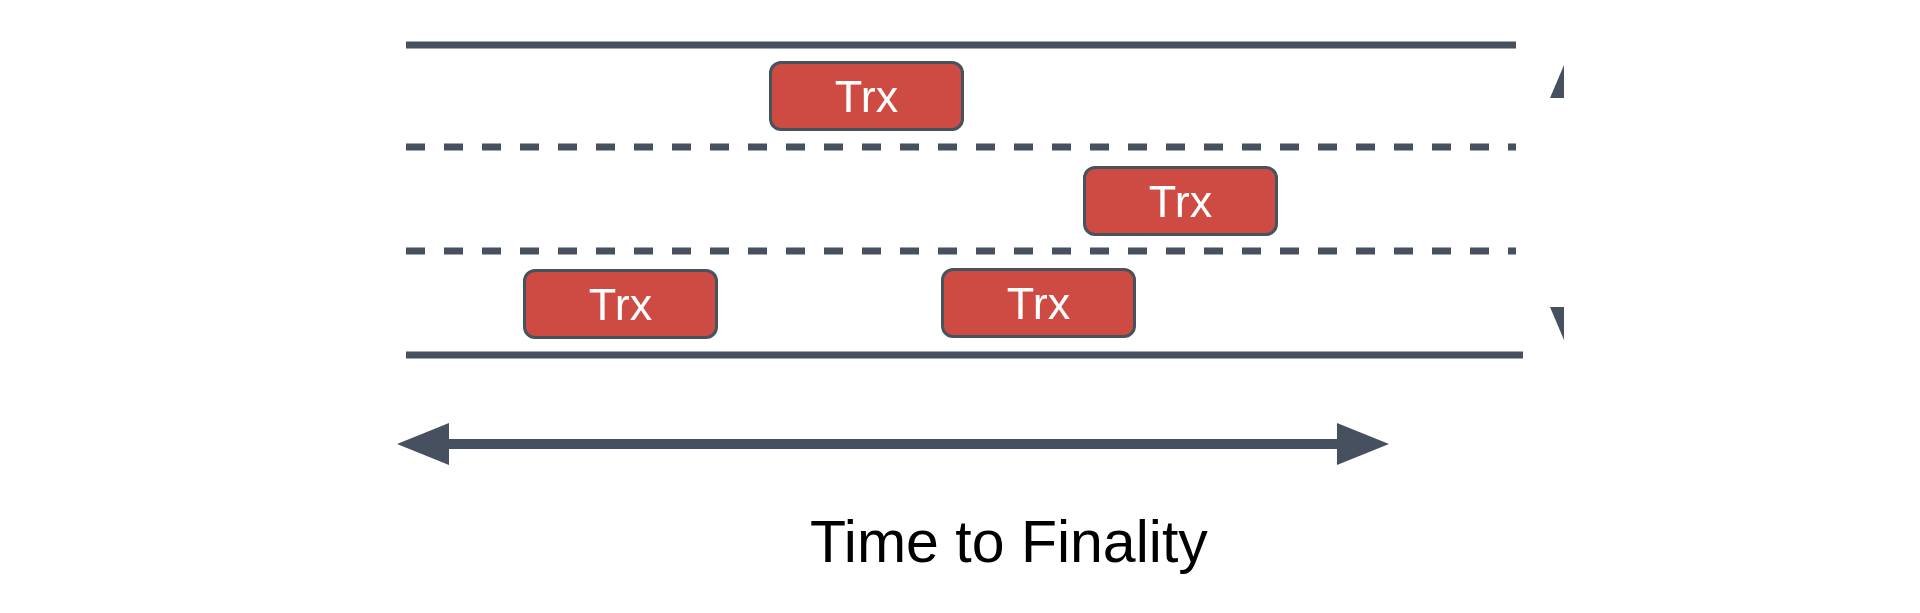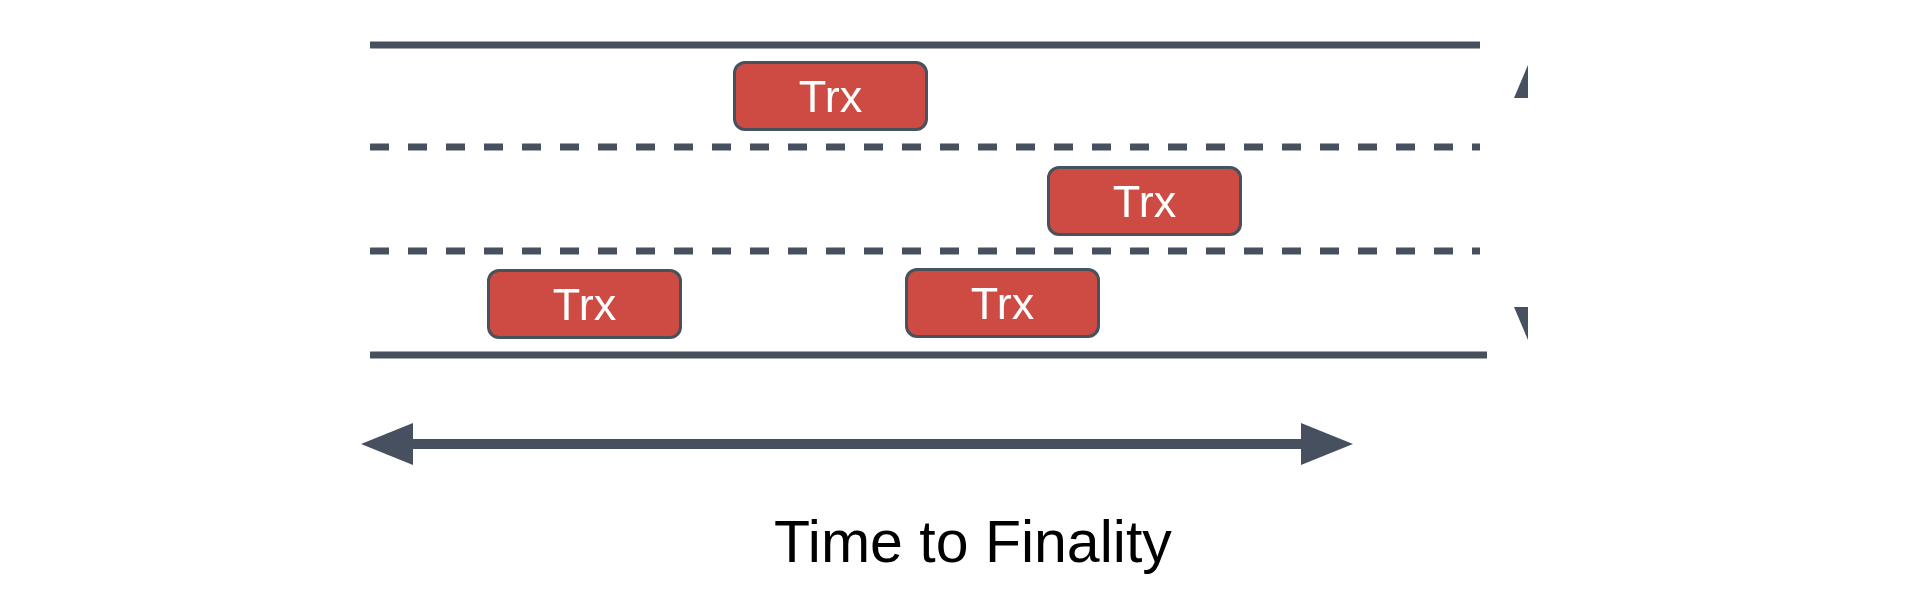--- a/index.html
+++ b/index.html
@@ -3,20 +3,21 @@
 <meta charset="utf-8">
 <style>
   html, body { margin: 0; padding: 0; background: #ffffff; }
   .canvas {
     position: relative;
     width: 1528px;
     height: 613px;
     background: var(--background, #ffffff);
     font-family: "Liberation Sans", sans-serif;
     overflow: hidden;
+    margin-left: 36px;
   }
   .diagram-svg { position: absolute; left: 0; top: 0; }
   .ln { stroke: var(--slate, #46505E); fill: none; }
   .head { fill: var(--slate, #46505E); stroke: none; }
   .trx {
     position: absolute;
     width: 195px;
     height: 70px;
     box-sizing: border-box;
     background: var(--trx-fill, #CE4B43);

